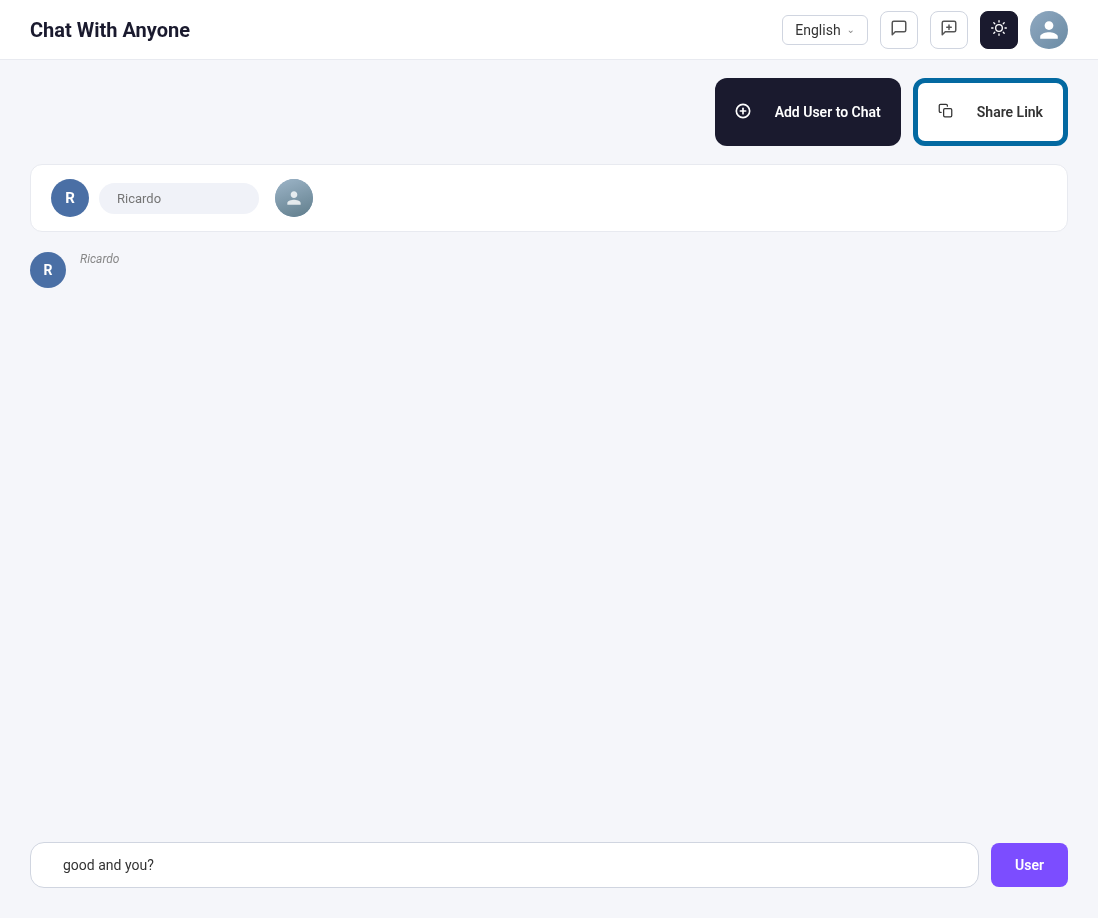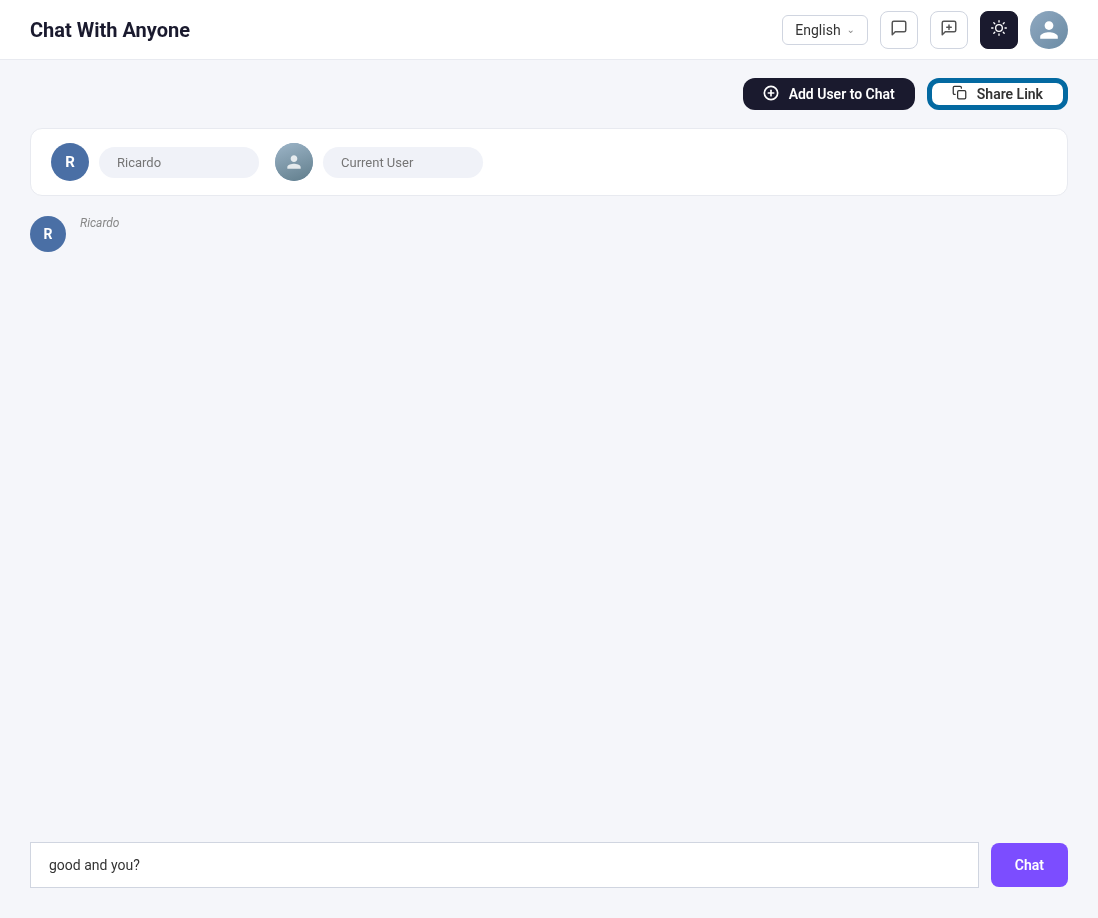--- a/index.html
+++ b/index.html
@@ -98,22 +98,22 @@
     .action-bar {
       display: flex;
       justify-content: flex-end;
       padding: 18px 30px;
       gap: 12px;
     }
 
     .btn {
       display: flex;
       align-items: center;
-      gap: 10px;
-      padding: 2px 20px;
+      gap: 24px;
+      padding: 20px 20px;
       border-radius: 12px;
       border: none;
       cursor: pointer;
       font-size: 14px;
       font-weight: 600;
     }
 
     .btn-dark {
       background: #1a1a2e;
       color: #fff;
@@ -270,22 +270,22 @@
       display: flex;
       align-items: center;
       gap: 12px;
       padding: 16px 0 0;
       margin: 0 30px 30px;
     }
 
     .message-input {
       flex: 1;
       border: 1px solid #d0d5e0;
-      border-radius: 0;
-      padding: 14px 18px;
+      border-radius: 14px;
+      padding: 14px 32px;
       font-size: 14px;
       color: #333;
       background: #fff;
       outline: none;
     }
 
     .send-btn {
       background: #7c4dff;
       color: #fff;
       border: none;
@@ -379,34 +379,33 @@
       <input class="user-name-input" type="text" value="" placeholder="Ricardo" style="">
     </div>
     <div class="user-chip">
       <div class="user-avatar-photo">
         <div class="user-photo-inner">
           <svg width="20" height="20" viewBox="0 0 24 24" fill="rgba(255,255,255,0.8)">
             <path d="M12 12c2.2 0 4-1.8 4-4s-1.8-4-4-4-4 1.8-4 4 1.8 4 4 4zm0 2c-2.7 0-8 1.3-8 4v2h16v-2c0-2.7-5.3-4-8-4z"></path>
           </svg>
         </div>
       </div>
-      <input class="user-name-input2" type="text" value="" placeholder="Current User" style="">
     </div>
   </div>
 
   <div class="messages-area">
     <div class="message-row">
       <div class="msg-avatar">
         <span>R</span>
       </div>
       <div class="msg-content">
         <div class="msg-sender">Ricardo</div>
       </div>
     </div>
   </div>
 </div>
 
 <div class="input-area">
   <input class="message-input" type="text" value="good and you?" placeholder="Type a message..." style="">
   <button class="send-btn">
-    <span>Chat</span>
+    <span>User</span>
   </button>
 </div>
 
 </body></html>

